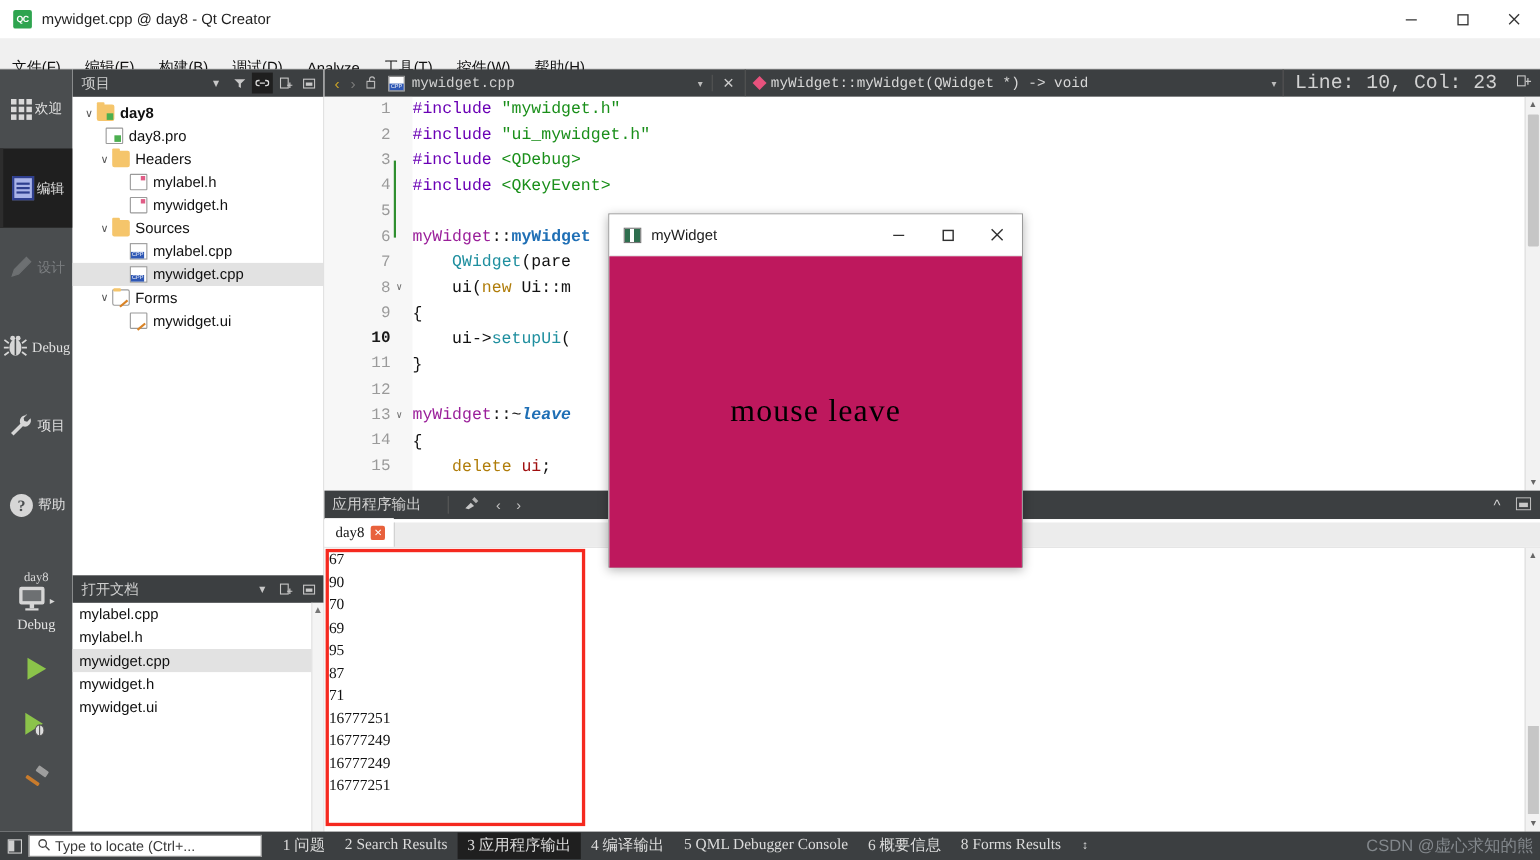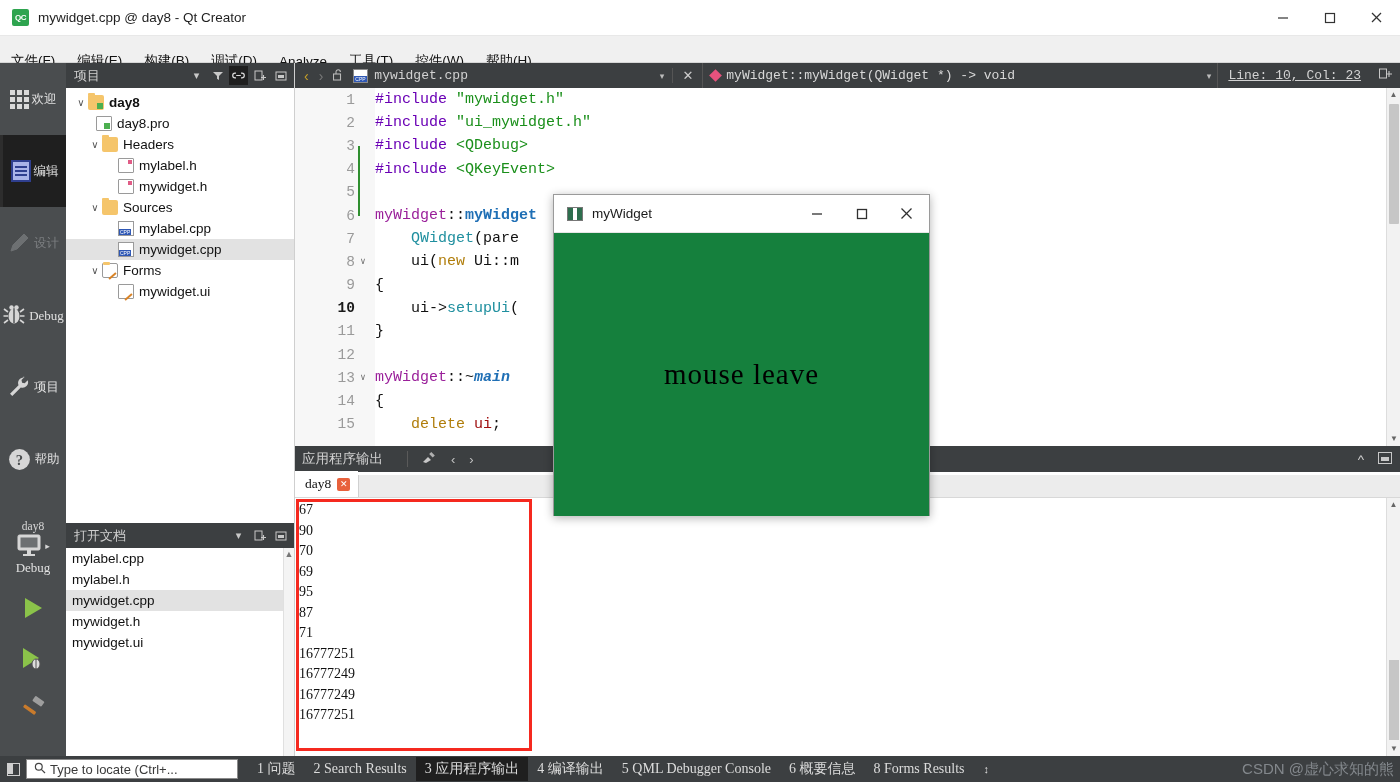--- a/index.html
+++ b/index.html
@@ -161,23 +161,23 @@
   .eb-x { color: #ccc; font-size: 13px; padding: 0 9px;
     border-left: 1px solid #555; }
   .eb-sym {
     display: flex; align-items: center; gap: 6px; padding-left: 8px;
     border-left: 1px solid #555; height: 25px;
   }
   .sym-diamond { width: 9px; height: 9px; background: #e8527d;
     transform: rotate(45deg); }
   .eb-symtext { font-family: "Liberation Mono", monospace; font-size: 13px;
     color: #d8d8d8; }
-  .eb-linecol { font-family: "Liberation Mono", monospace; font-size: 13px;
+  .eb-linecol { font-family: "Liberation Mono", monospace; font-size: 18px;
     padding: 0 10px; border-left: 1px solid #555; height: 25px;
-    display: flex; align-items: center; text-decoration: underline; }
+    display: flex; align-items: center; }
   .eb-split { padding: 0 8px; font-size: 12px; }
 
   
   .codearea {
     position: absolute; left: 295px; top: 88px; width: 1105px; height: 358px;
     background: #ffffff; overflow: hidden;
   }
   .gutter {
     position: absolute; left: 0; top: 0; width: 80px; height: 358px;
     background: #f7f7f7;
@@ -302,21 +302,21 @@
     height: 38px; background: #ffffff; display: flex; align-items: center;
     border-bottom: 1px solid #e6e6e6;
   }
   .mw-icon { width: 16px; height: 14px; margin-left: 13px; margin-right: 9px;
     background: linear-gradient(90deg,#2e6e4e 0 35%, #ffffff 35% 62%, #2e6e4e 62% 100%);
     border: 1px solid #777; }
   .mw-name { font-size: 13.5px; color: #1b1b1b; }
   .mw-btns { margin-left: auto; display: flex; }
   .mw-btn { width: 45px; height: 38px; display: flex; align-items: center;
     justify-content: center; color: #303030; }
-  .mw-client { height: 283px; background: #15803d; display: flex;
+  .mw-client { height: 283px; background: #be185d; display: flex;
     align-items: flex-start; justify-content: center; padding-top: 125px; }
   .mw-text { font-family: "Liberation Serif", serif; font-size: 29px;
     color: #000; letter-spacing: 1px; }
 </style>
 </head>
 <body>
 
 <div id="app">
 
   <div class="titlebar">
@@ -685,21 +685,21 @@
         <div class="cline"><span class="k-pre">#include </span><span class="k-ang">&lt;QDebug&gt;</span></div>
         <div class="cline"><span class="k-pre">#include </span><span class="k-ang">&lt;QKeyEvent&gt;</span></div>
         <div class="cline"></div>
         <div class="cline"><span class="k-type">myWidget</span><span class="k-plain">::</span><span class="k-fnname">myWidget</span></div>
         <div class="cline"><span class="k-plain">    </span><span class="k-call">QWidget</span><span class="k-plain">(pare</span></div>
         <div class="cline"><span class="k-plain">    </span><span class="k-plain">ui</span><span class="k-plain">(</span><span class="k-kw">new</span><span class="k-plain"> Ui::m</span></div>
         <div class="cline"><span class="k-plain">{</span></div>
         <div class="cline"><span class="k-plain">    ui-&gt;</span><span class="k-call">setupUi</span><span class="k-plain">(</span></div>
         <div class="cline"><span class="k-plain">}</span></div>
         <div class="cline"></div>
-        <div class="cline"><span class="k-type">myWidget</span><span class="k-plain">::~</span><span class="k-fn-it">main</span></div>
+        <div class="cline"><span class="k-type">myWidget</span><span class="k-plain">::~</span><span class="k-fn-it">leave</span></div>
         <div class="cline"><span class="k-plain">{</span></div>
         <div class="cline"><span class="k-plain">    </span><span class="k-kw">delete</span><span class="k-plain"> </span><span class="k-mem">ui</span><span class="k-plain">;</span></div>
       </div>
     <div class="code-vscroll">
       <div class="sb-arrow">▲</div>
       <div class="sb-thumb"></div>
       <div class="sb-arrow" style="position:absolute;bottom:0;width:14px;">▼</div>
     </div>
   </div>
 

